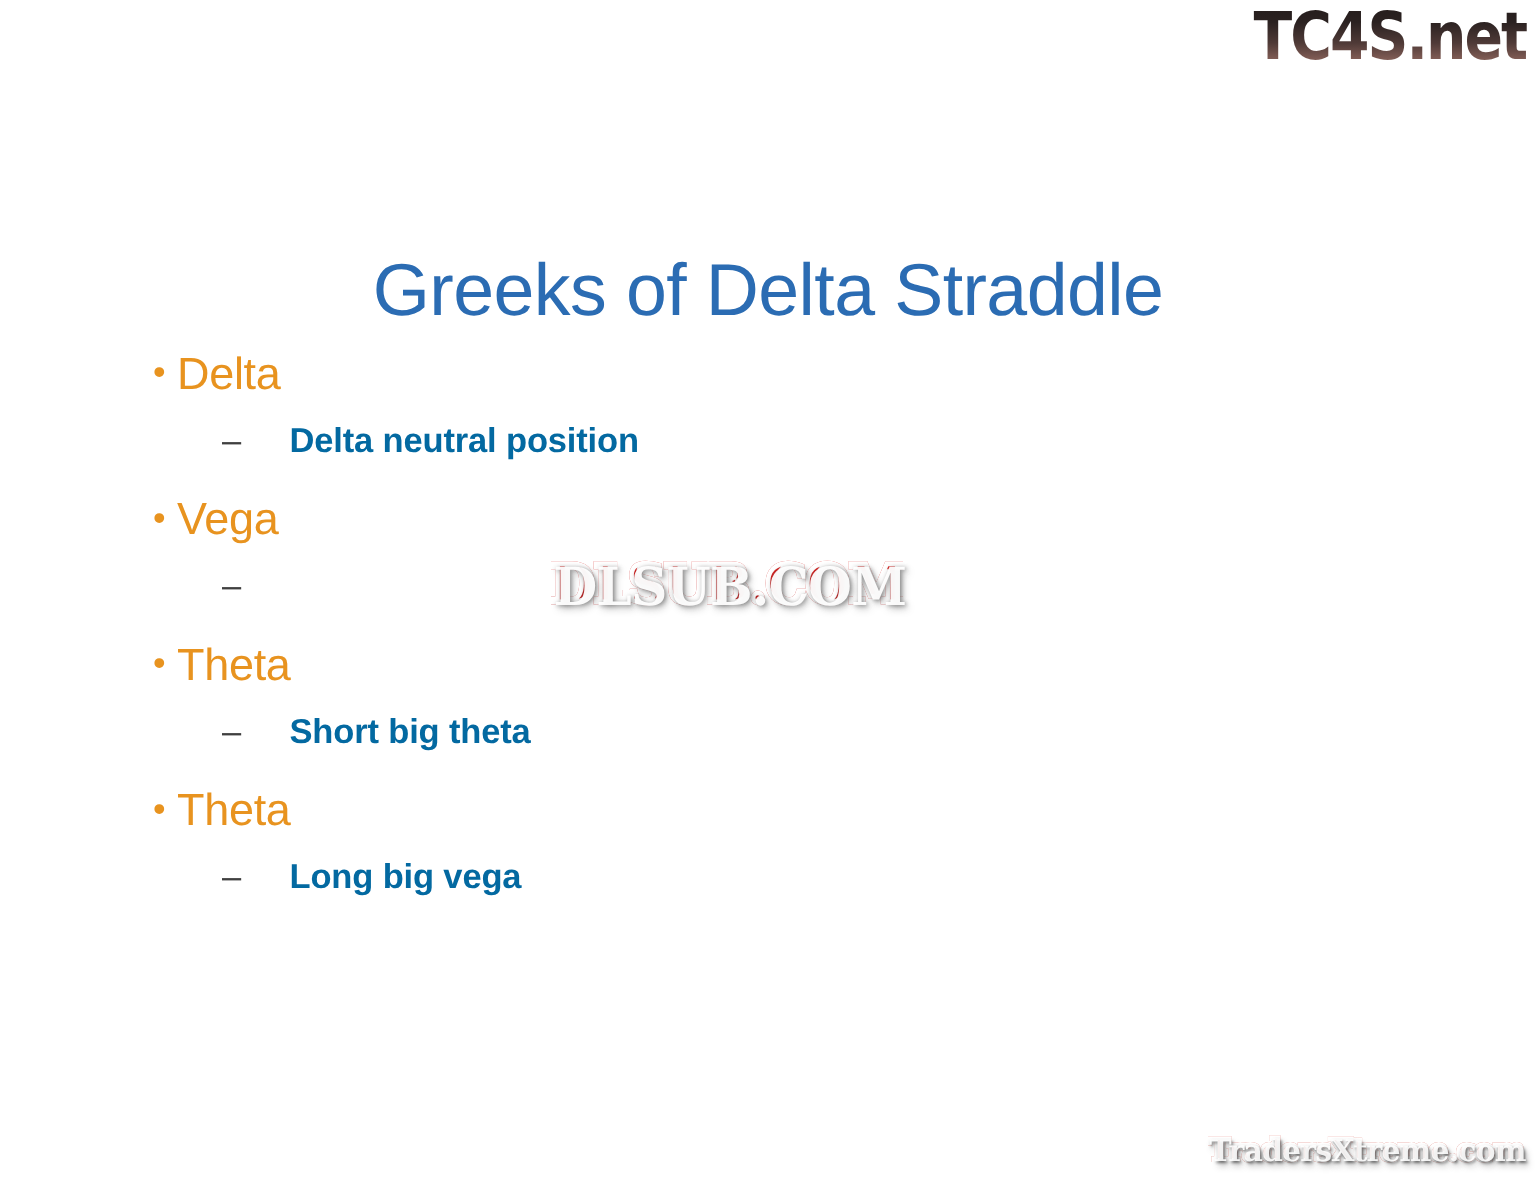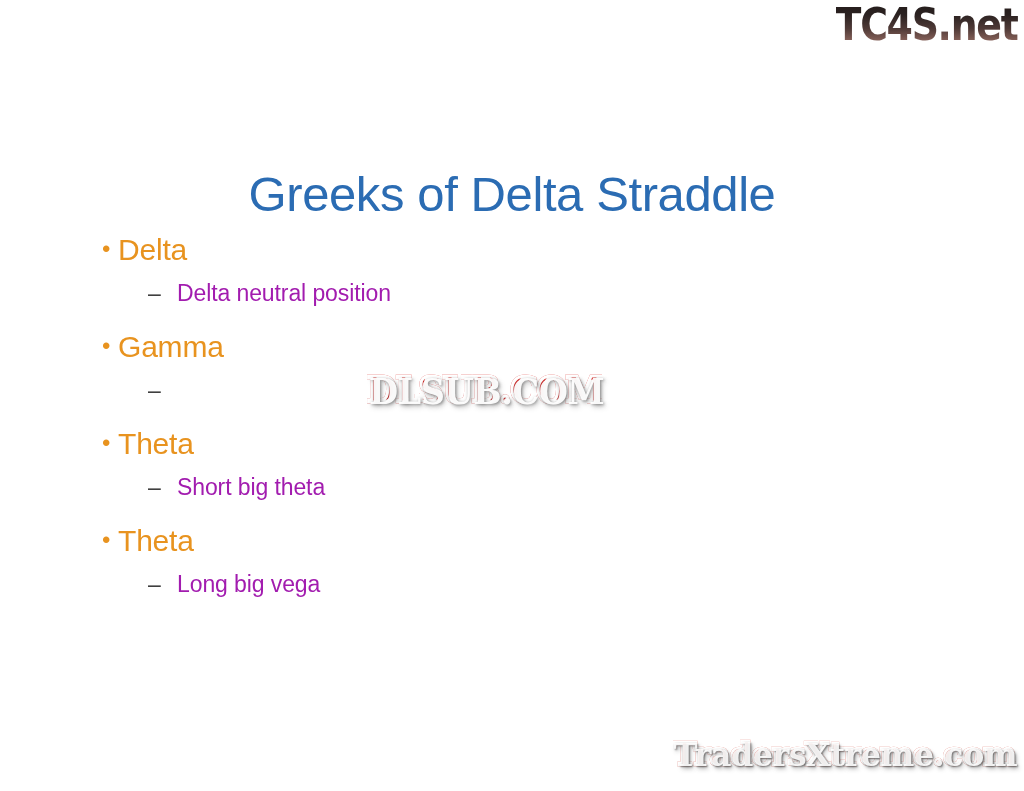--- a/index.html
+++ b/index.html
@@ -99,26 +99,27 @@
     padding-left: 52px;
   }
   .sub-dash {
     width: 29px;
     flex: 0 0 29px;
     color: #3f3f3f;
     font-size: 23px;
     line-height: 32px;
   }
   .sub-text {
-    color: #a21caf;
-    font-weight: normal;
+    color: #0369a1;
+    font-weight: bold;
     font-size: 23px;
     line-height: 32px;
     letter-spacing: -0.1px;
     white-space: nowrap;
+    margin-left: 16px;
   }
 
   
   .watermark {
     position: absolute;
     left: 367px;
     top: 369px;
     font-family: "DejaVu Serif", serif;
     font-weight: bold;
     font-size: 35px;
@@ -145,24 +146,24 @@
     -webkit-background-clip: text;
     background-clip: text;
     -webkit-text-fill-color: transparent;
     color: transparent;
   }
 
   
   .brand-bottom {
     position: absolute;
     right: 8px;
-    bottom: 20px;
+    bottom: 8px;
     font-family: "DejaVu Serif", serif;
     font-weight: bold;
-    font-size: 32px;
+    font-size: 20px;
     line-height: 34px;
     letter-spacing: -0.6px;
     white-space: nowrap;
     color: #cf5a4e;
     -webkit-text-stroke: 2.6px #ffffff;
     paint-order: stroke fill;
     text-shadow:
       1px 1px 0 rgba(255,255,255,0.9),
       2px 2px 2px rgba(70,70,70,0.75),
       3px 4px 4px rgba(90,90,90,0.4);
@@ -198,21 +199,21 @@
       </div>
       <div class="sub-row">
         <span class="sub-dash">–</span>
         <span class="sub-text">Delta neutral position</span>
       </div>
     </div>
 
     <div class="group">
       <div class="bullet-row">
         <span class="bullet-dot">•</span>
-        <span class="bullet-text">Gamma</span>
+        <span class="bullet-text">Vega</span>
       </div>
       <div class="sub-row">
         <span class="sub-dash">–</span>
       </div>
     </div>
 
     <div class="group">
       <div class="bullet-row">
         <span class="bullet-dot">•</span>
         <span class="bullet-text">Theta</span>

